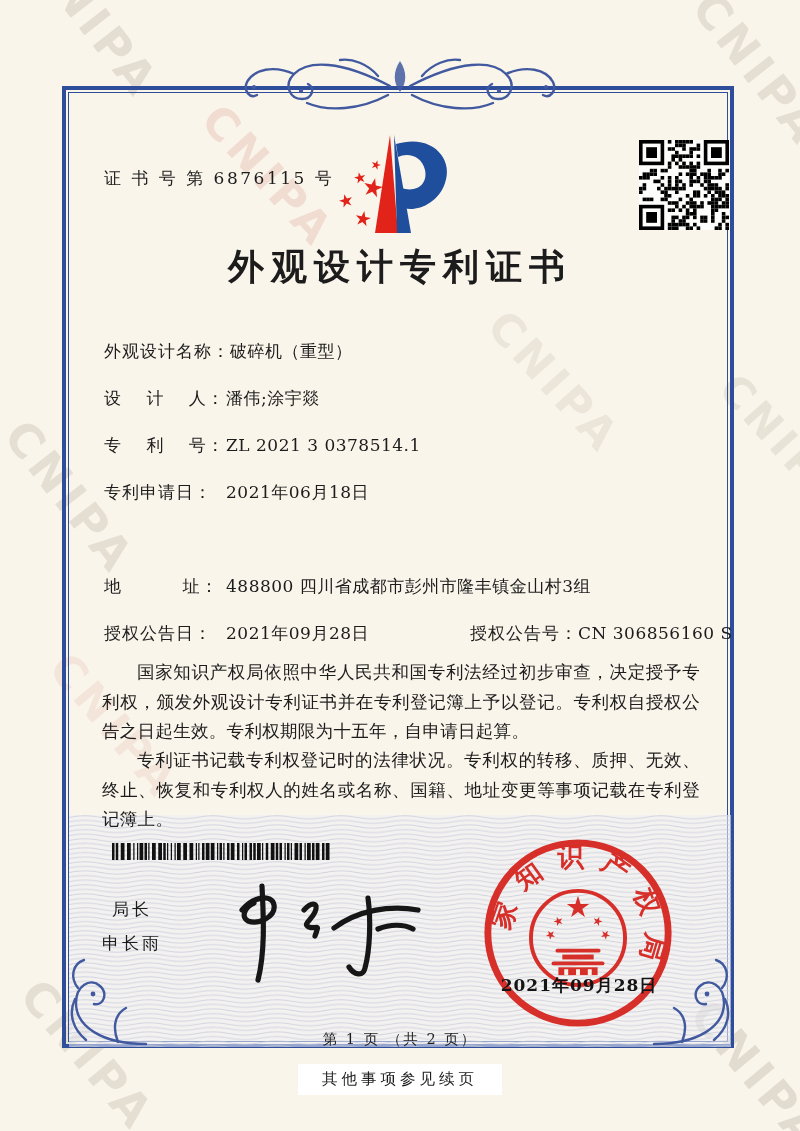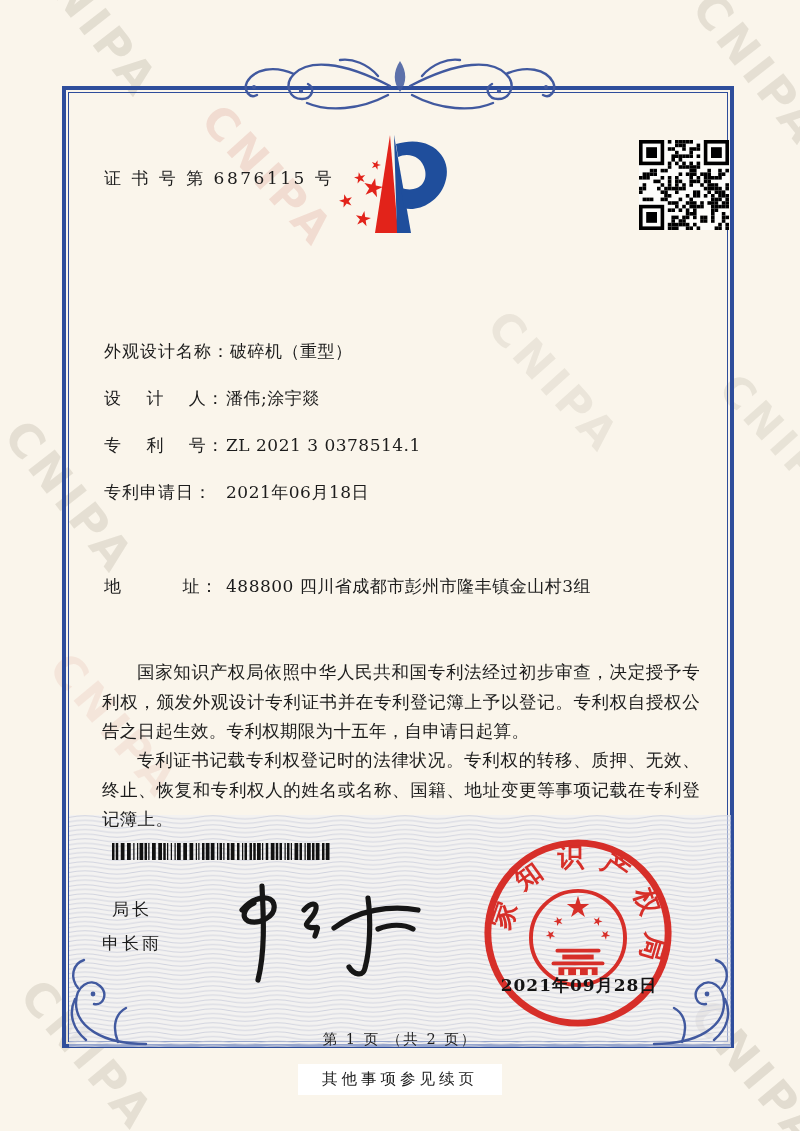--- a/index.html
+++ b/index.html
@@ -335,35 +335,40 @@
       <rect x="1" y="1" width="5" height="5" fill="#fdfdfb"></rect>
       <rect x="2" y="2" width="3" height="3" fill="#000"></rect>
       <rect x="18" y="0" width="7" height="7" fill="#000"></rect>
       <rect x="19" y="1" width="5" height="5" fill="#fdfdfb"></rect>
       <rect x="20" y="2" width="3" height="3" fill="#000"></rect>
       <rect x="0" y="18" width="7" height="7" fill="#000"></rect>
       <rect x="1" y="19" width="5" height="5" fill="#fdfdfb"></rect>
       <rect x="2" y="20" width="3" height="3" fill="#000"></rect>
     </svg>
 
+  <div class="title">外观设计专利证书</div>
 
   <div class="field-row" style="top:340px;">
     <span class="field-label">外观设计名称：</span><span class="field-value">破碎机（重型）</span>
   </div>
   <div class="field-row" style="top:387px;">
     <span class="field-label">设　 计　 人：</span><span class="field-value">潘伟;涂宇燚</span>
   </div>
   <div class="field-row" style="top:434px;">
     <span class="field-label">专　 利　 号：</span><span class="field-value">ZL 2021 3 0378514.1</span>
   </div>
   <div class="field-row" style="top:481px;">
     <span class="field-label">专利申请日：</span><span class="field-value">2021年06月18日</span>
   </div>
   <div class="field-row" style="top:575px;">
     <span class="field-label">地　　　 址：</span><span class="field-value">488800 四川省成都市彭州市隆丰镇金山村3组</span>
+  </div>
+  <div class="field-row" style="top:622px;">
+    <span class="field-label">授权公告日：</span><span class="field-value">2021年09月28日</span>
+    <span class="field-pair2"><span class="field-label" style="min-width:0;">授权公告号：</span><span class="field-value">CN 306856160 S</span></span>
   </div>
 
   <div class="body-par" style="top:658px;">国家知识产权局依照中华人民共和国专利法经过初步审查，决定授予专利权，颁发外观设计专利证书并在专利登记簿上予以登记。专利权自授权公告之日起生效。专利权期限为十五年，自申请日起算。</div>
   <div class="body-par" style="top:746px;">专利证书记载专利权登记时的法律状况。专利权的转移、质押、无效、终止、恢复和专利权人的姓名或名称、国籍、地址变更等事项记载在专利登记簿上。</div>
 
   <svg class="barcode" id="barcode-svg" width="222" height="17">
       <rect x="0" y="0" width="2.5" height="17" fill="#111"></rect>
       <rect x="3.75" y="0" width="2.5" height="17" fill="#111"></rect>
       <rect x="8.75" y="0" width="3.75" height="17" fill="#111"></rect>
       <rect x="15" y="0" width="3.75" height="17" fill="#111"></rect>

